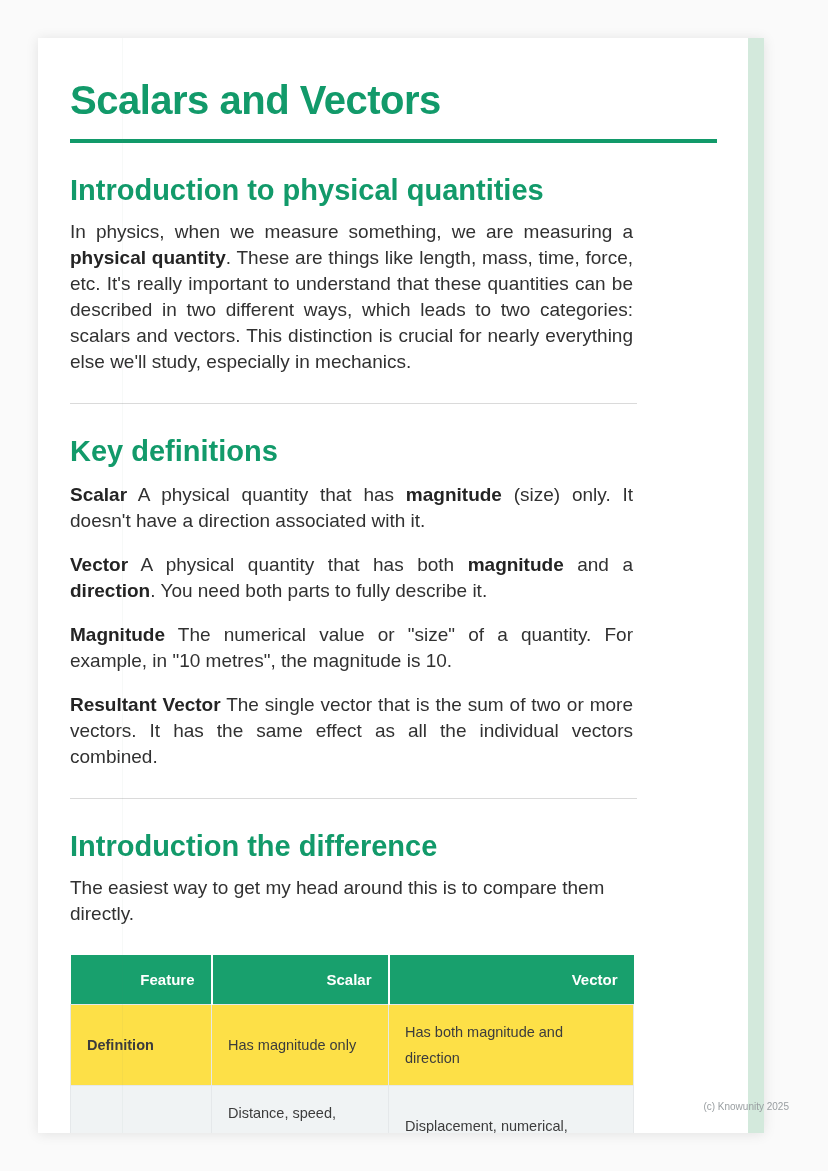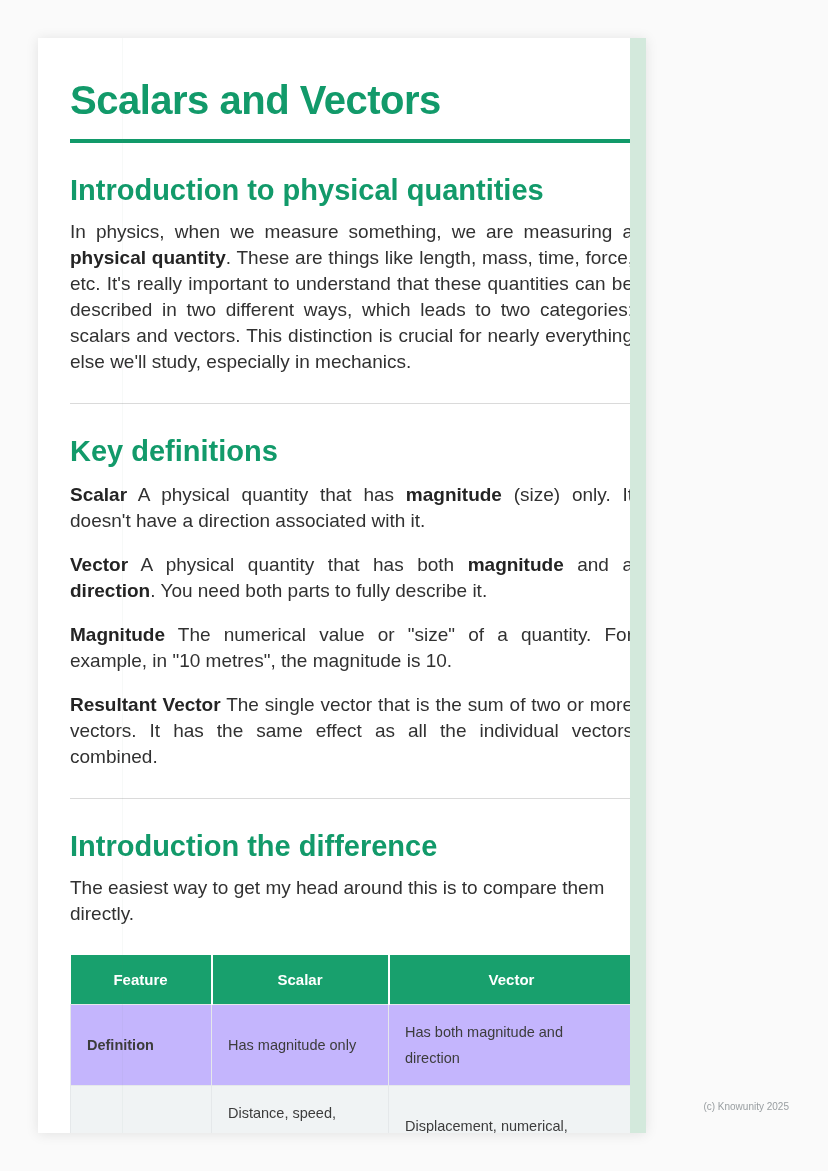--- a/index.html
+++ b/index.html
@@ -8,21 +8,21 @@
     height: 1171px;
     position: relative;
     overflow: hidden;
     background: #fafafa;
     font-family: "Liberation Sans", "DejaVu Sans", sans-serif;
   }
   .page {
     position: absolute;
     left: 38px;
     top: 38px;
-    width: 608px;
+    width: 726px;
     height: 1095px;
     background: #ffffff;
     box-shadow: 0 1px 12px rgba(0,0,0,0.10);
     overflow: hidden;
     padding: 38px 0 0 32px;
     box-sizing: border-box;
   }
   .stripe {
     position: absolute;
     top: 0;
@@ -83,36 +83,36 @@
     table-layout: fixed;
   }
   col.c1 { width: 141px; }
   col.c2 { width: 177px; }
   col.c3 { width: 245px; }
   table.compare thead th {
     background: #18a06d;
     color: #ffffff;
     font-size: 15px;
     font-weight: 600;
-    text-align: center;
+    text-align: right;
     padding: 16px 16px;
   }
   table.compare thead th + th { border-left: 2px solid #ffffff; }
   table.compare tbody td {
     font-size: 14.5px;
     line-height: 26px;
     color: #3c3c3c;
     padding: 14px 16px;
     vertical-align: middle;
     border-top: 1px solid #e5e8ea;
   }
   table.compare tbody td + td { border-left: 1px solid #e5e8ea; }
   table.compare tbody td:first-child { border-left: 1px solid #e5e8ea; }
   table.compare tbody td:last-child { border-right: 1px solid #e5e8ea; }
-  tr.row-a { background: #c4b5fd; }
+  tr.row-a { background: #fde047; }
   tr.row-b { background: #f0f3f4; }
   td.feature { font-weight: bold; color: #333333; }
   .footer-note {
     position: absolute;
     top: 1101px;
     right: 39px;
     font-size: 10px;
     color: #999ea1;
     z-index: 5;
   }

